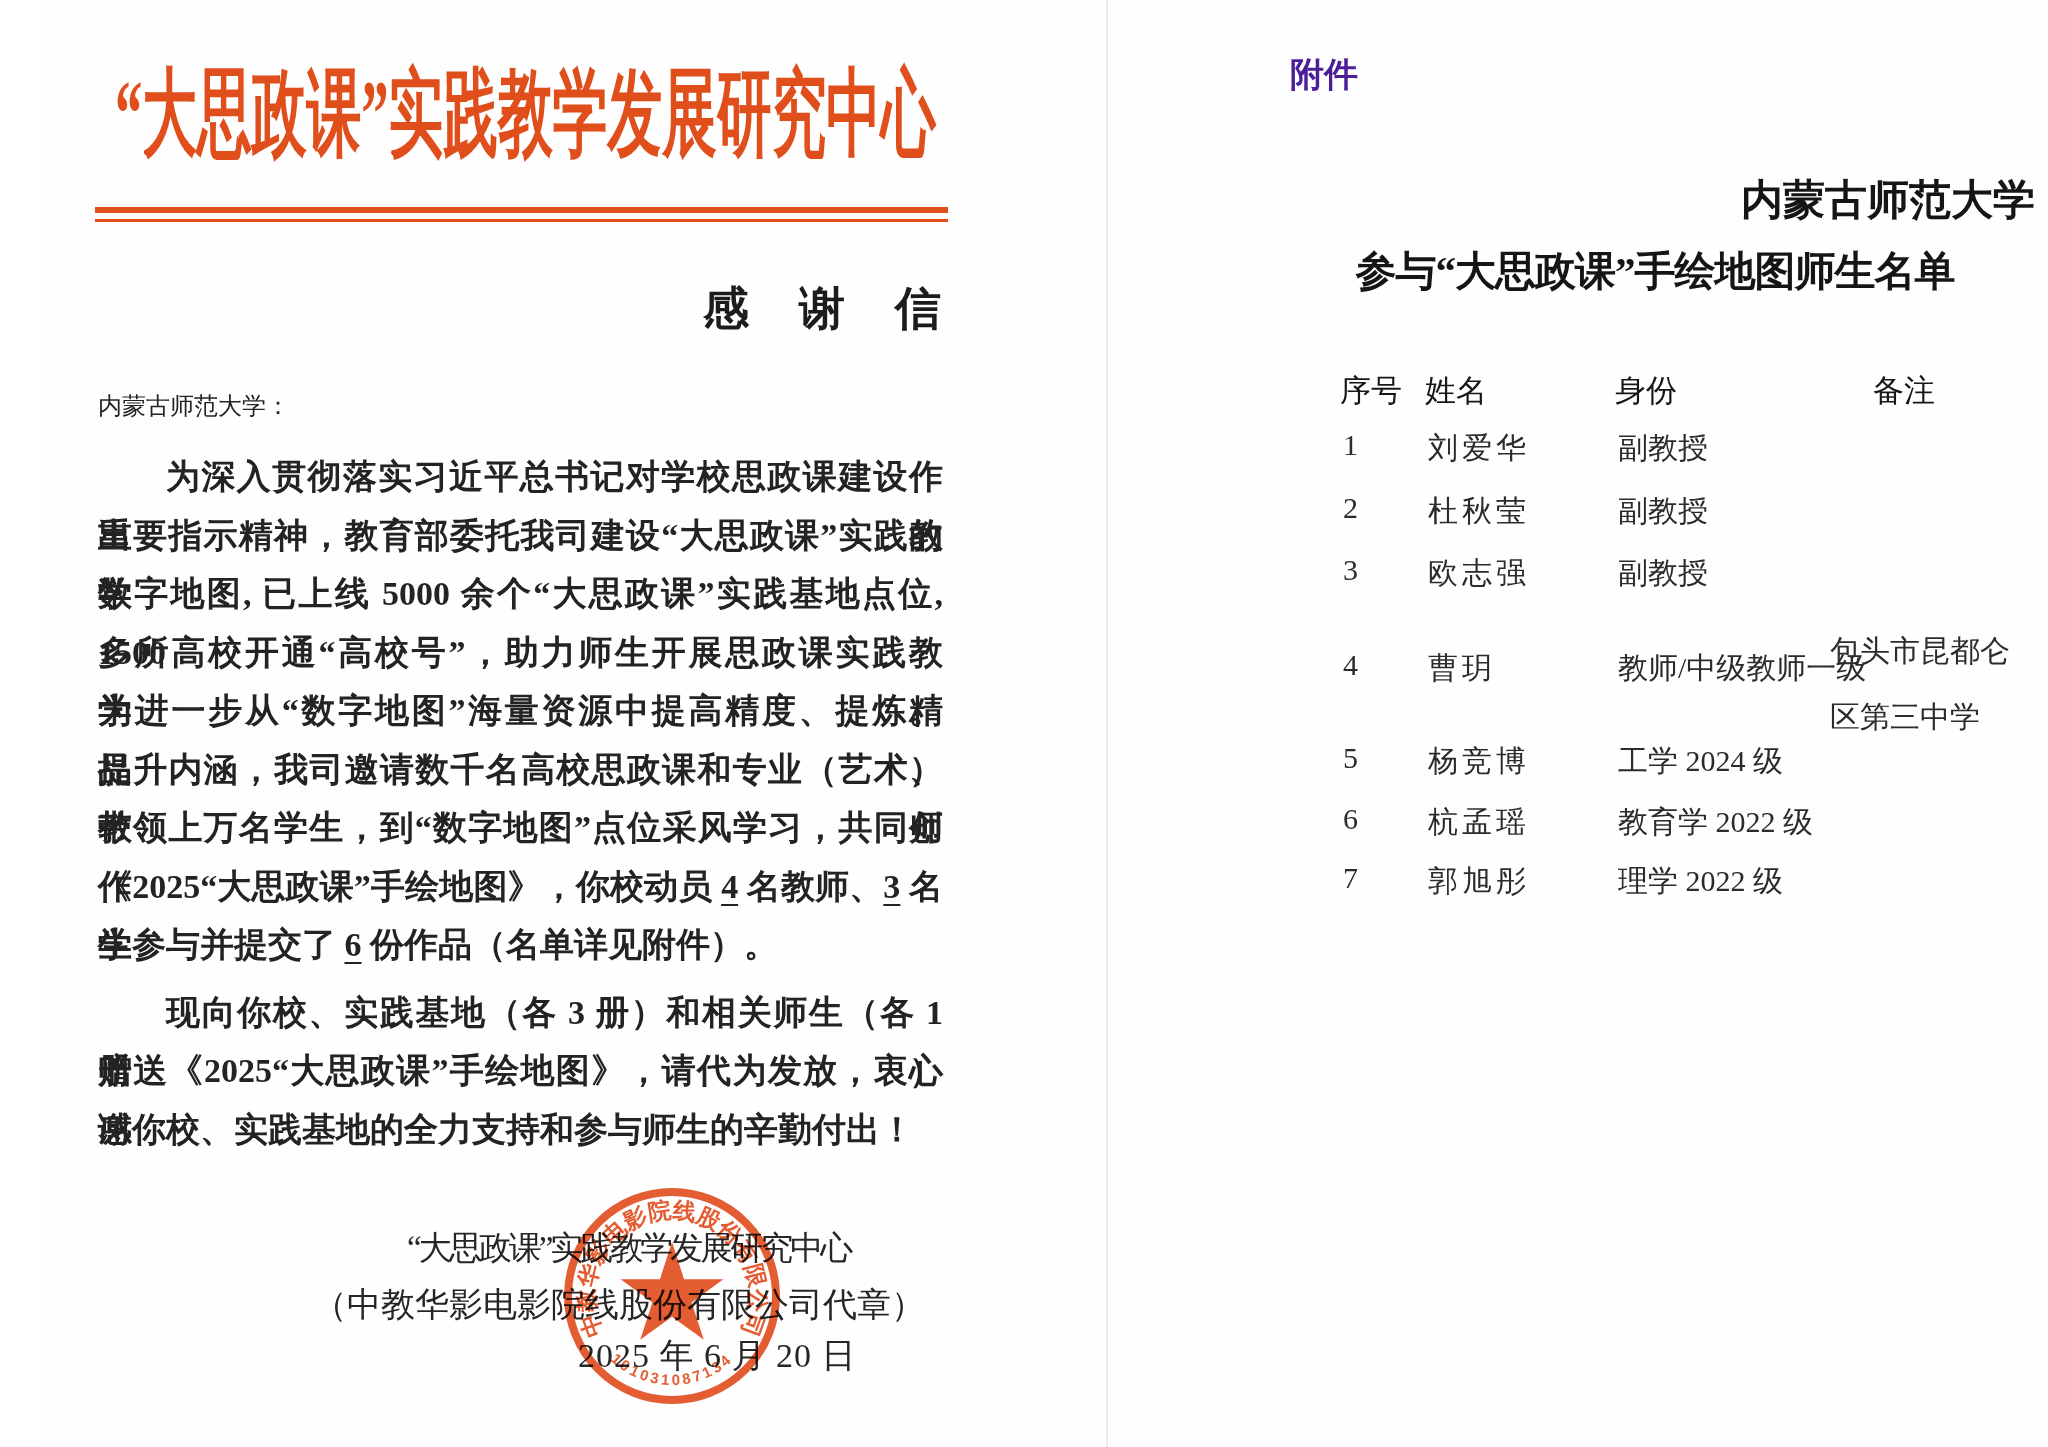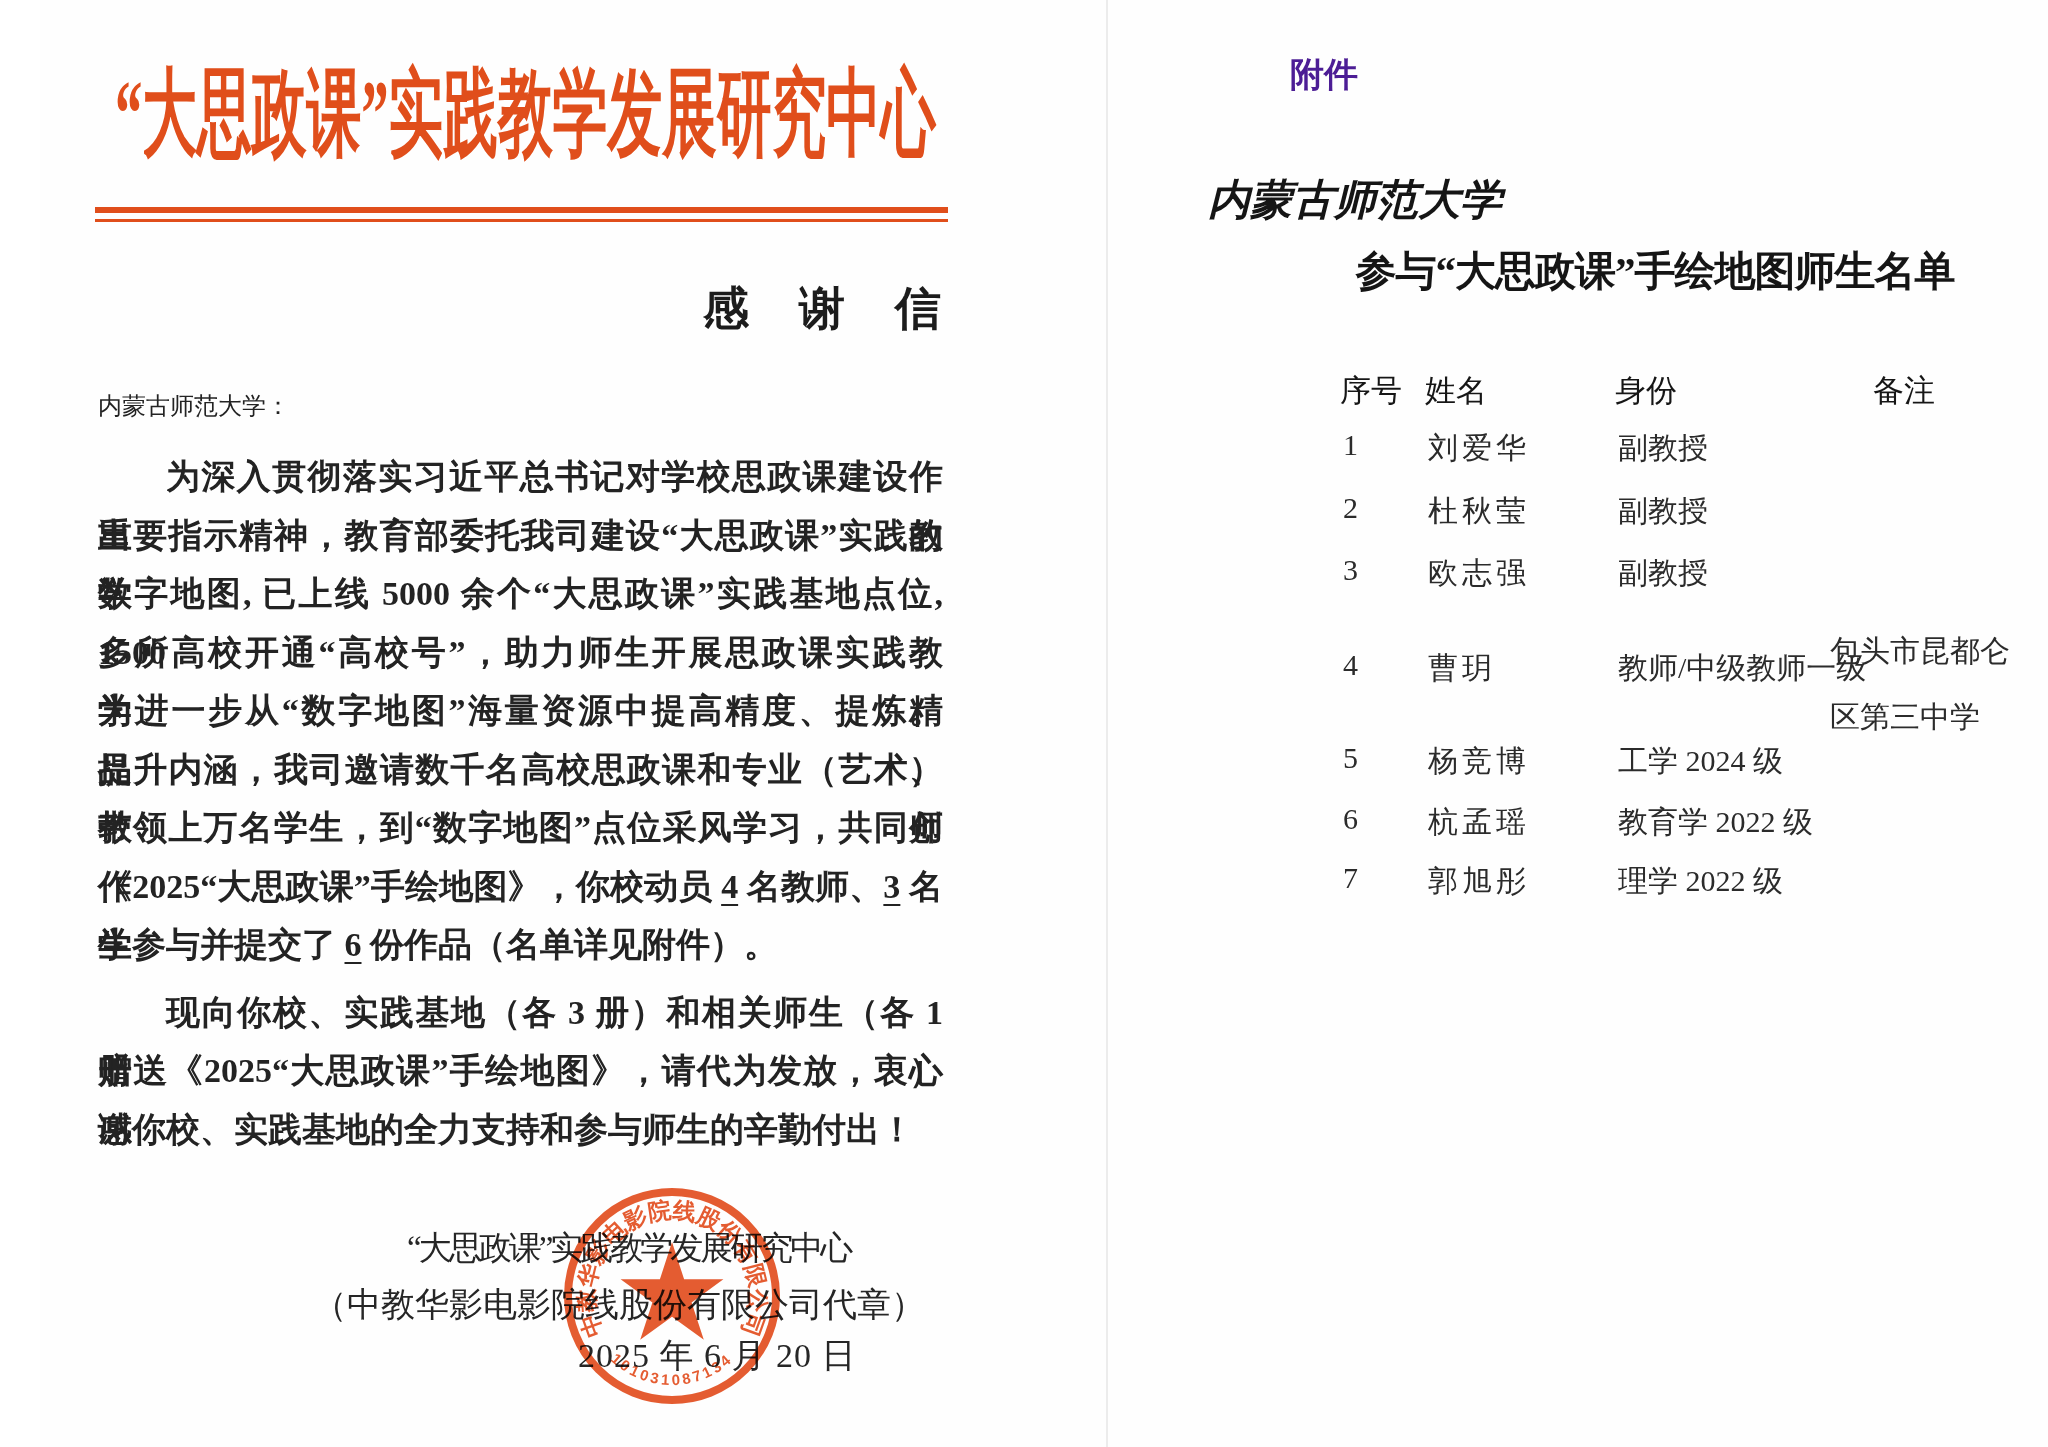--- a/index.html
+++ b/index.html
@@ -35,22 +35,22 @@
   .seal .ring-stroke{fill:none;stroke:#e34a1a;stroke-width:8px;}
   .seal .star{fill:#e34a1a;}
   .seal text{fill:#e34a1a;}
   .seal .ring-text{font-size:23px;font-weight:bold;font-family:"Liberation Serif","DejaVu Serif",serif;}
   .seal .serial-text{font-size:15px;font-weight:bold;letter-spacing:3px;
                      font-family:"Liberation Sans","DejaVu Sans",sans-serif;}
 
   
   .attachment-label{position:absolute;left:1250px;top:52px;font-size:34px;font-weight:bold;
                     font-family:"Liberation Sans","DejaVu Sans",sans-serif;color:#4c1d95;}
-  .roster-title1{position:absolute;left:1168px;top:172px;width:760px;margin:0;text-align:left;
-                 font-size:42px;font-weight:bold;color:#151515;font-style:italic;}
+  .roster-title1{position:absolute;left:1235px;top:172px;width:760px;margin:0;text-align:right;
+                 font-size:42px;font-weight:bold;color:#151515;}
   .roster-title2{position:absolute;left:1235px;top:244px;width:760px;margin:0;text-align:center;
                  font-size:41px;font-weight:bold;color:#151515;letter-spacing:-1px;}
   .roster-header span{position:absolute;top:370px;font-size:31px;font-weight:normal;color:#161616;
                       font-family:"Liberation Sans","DejaVu Sans",sans-serif;}
   .rh-seq{left:1300px;} .rh-name{left:1385px;} .rh-identity{left:1575px;} .rh-remark{left:1833px;}
   .roster-row{position:absolute;left:0;width:2048px;height:44px;}
   .roster-row .cell{position:absolute;font-size:30px;color:#2b2b2b;white-space:nowrap;}
   .c-seq{left:1303px;}
   .c-name{left:1388px;letter-spacing:4px;}
   .c-identity{left:1578px;}

